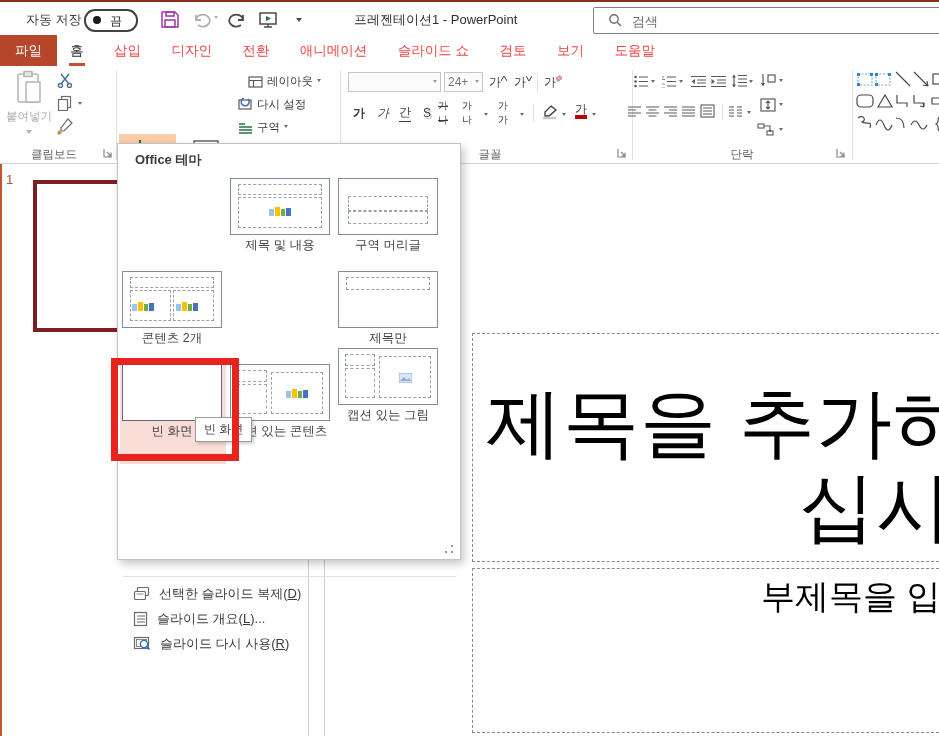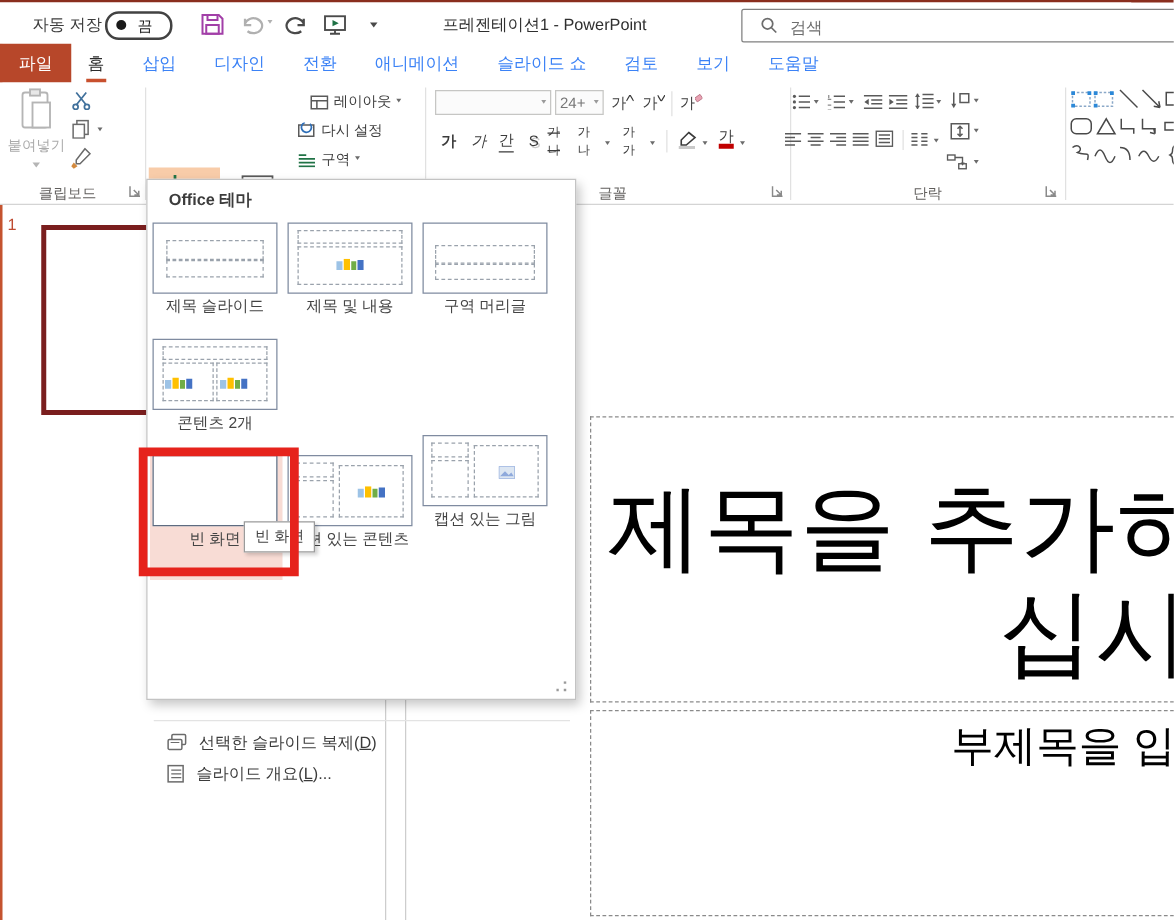--- a/index.html
+++ b/index.html
@@ -22,21 +22,21 @@
   #autosave-toggle{left:84px;top:7px;width:50px;height:19px;border:2px solid #424242;border-radius:11px}
   #autosave-dot{left:7px;top:5px;width:8px;height:8px;border-radius:50%;background:#1a1a1a}
   #autosave-state{left:24px;top:2px;font-size:12px;color:#1a1a1a}
   #search-box{left:593px;top:5px;width:346px;height:25px;border:1px solid #808080;border-radius:2px;background:#fff}
   #search-text{left:38px;top:5px;font-size:13px;color:#6d6d6d}
 
   
   #tabsbar{left:0;top:35px;width:939px;height:31px;background:#fff}
   #file-tab{left:0;top:0;width:57px;height:31px;background:#b7472a;color:#fff;font-size:13.5px;
     display:flex;align-items:center;justify-content:center}
-  .tab{position:relative;display:inline-block;line-height:31px;padding:0 13px;font-size:13.5px;color:#3b82f6}
+  .tab{position:relative;display:inline-block;line-height:31px;padding:0 13px;font-size:13.5px;color:#ef4444}
   .tab.active{color:#2b2b2b}
   .tab.active::after{content:"";position:absolute;left:12px;right:12px;bottom:0;height:3px;background:#c8502e}
   #tabs-row{left:57px;top:0;white-space:nowrap}
 
   
   #ribbon{left:0;top:66px;width:939px;height:98px;background:#fff;border-bottom:1px solid #d4d4d4;box-sizing:border-box}
   .grp-label{position:absolute;font-size:11.5px;color:#605e5c;text-align:center}
   .rlabel{font-size:11.5px;color:#3b3b3b;text-align:center;line-height:1.2}
   .gray{color:#ababab}
   .bigbtn{position:absolute;text-align:center}
@@ -505,27 +505,20 @@
 
 <div class="abs ph-dash" id="title-ph"></div>
 <span class="slide-big" style="left:486px;top:385px">제목을 추가하</span>
 <span class="slide-big" style="left:799px;top:469px">십시</span>
 <div class="abs ph-dash" id="subtitle-ph"></div>
 <span class="abs" id="subtitle-text">부제목을 입력</span>
 
 <div class="abs" id="layout-menu">
   <div class="abs" id="menu-header">Office 테마</div>
 
-  <div class="lay" style="left:4px;top:34px">
-    <div class="lthumb">
-      <div class="ph" style="left:10px;top:13px;width:78px;height:16px"></div>
-      <div class="ph" style="left:10px;top:29px;width:78px;height:14px"></div>
-    </div>
-    <div class="llabel">제목 슬라이드</div>
-  </div>
   <div class="lay" style="left:112px;top:34px">
     <div class="lthumb">
       <div class="ph" style="left:7px;top:5px;width:84px;height:11px"></div>
       <div class="ph" style="left:7px;top:18px;width:84px;height:31px"></div>
       <svg class="abs" style="left:38px;top:28px" width="22" height="11" viewBox="0 0 22 11">
           <rect x="0" y="2" width="5" height="7" fill="#9dc3e6"></rect>
           <rect x="6" y="0" width="5" height="9" fill="#ffc000"></rect>
           <rect x="12" y="2" width="4" height="7" fill="#70ad47"></rect>
           <rect x="17" y="1" width="5" height="8" fill="#4472c4"></rect>
         </svg>
@@ -553,20 +546,26 @@
         </svg>
       <svg class="abs" style="left:53px;top:30px" width="22" height="11" viewBox="0 0 22 11">
           <rect x="0" y="2" width="5" height="7" fill="#9dc3e6"></rect>
           <rect x="6" y="0" width="5" height="9" fill="#ffc000"></rect>
           <rect x="12" y="2" width="4" height="7" fill="#70ad47"></rect>
           <rect x="17" y="1" width="5" height="8" fill="#4472c4"></rect>
         </svg>
     </div>
     <div class="llabel">콘텐츠 2개</div>
   </div>
+  <div class="lay" style="left:220px;top:127px">
+    <div class="lthumb">
+      <div class="ph" style="left:7px;top:5px;width:84px;height:13px"></div>
+    </div>
+    <div class="llabel">제목만</div>
+  </div>
 
   <div class="abs" id="blank-hl"></div>
   <div class="lay" style="left:4px;top:220px">
     <div class="lthumb" style="border-color:#5d6b80"></div>
     <div class="llabel">빈 화면</div>
   </div>
   <div class="lay" style="left:112px;top:220px">
     <div class="lthumb">
       <div class="ph" style="left:6px;top:5px;width:30px;height:12px"></div>
       <div class="ph" style="left:6px;top:19px;width:30px;height:30px"></div>
@@ -608,20 +607,31 @@
   </div>
   <div class="cmd" style="top:462px">
     <svg class="cicon" width="15" height="16" viewBox="0 0 15 16">
         <g fill="#fff" stroke="#6b6b6b" stroke-width="1.2">
           <rect x="1.5" y="1.5" width="12" height="13"></rect>
           <path d="M4 5 h8 M4 8 h8 M4 11 h8" stroke-width="1"></path>
         </g>
       </svg>
     <span class="clabel"><span>슬라이드 개요(</span><span class="ckey">L</span><span>)...</span></span>
   </div>
+  <div class="cmd" style="top:487px">
+    <svg class="cicon" width="18" height="15" viewBox="0 0 18 15">
+        <g fill="none" stroke="#6b6b6b" stroke-width="1.2">
+          <rect x="1.5" y="1.5" width="14" height="11"></rect>
+          <rect x="3.5" y="3.5" width="10" height="7" stroke-width="0.8"></rect>
+        </g>
+        <circle cx="11" cy="8" r="3.6" fill="#fff" stroke="#2f6fb8" stroke-width="1.4"></circle>
+        <path d="M13.5 10.5 l3 3" stroke="#2f6fb8" stroke-width="1.6"></path>
+      </svg>
+    <span class="clabel"><span>슬라이드 다시 사용(</span><span class="ckey">R</span><span>)</span></span>
+  </div>
 
   <span class="abs" id="menu-grip">
     <svg width="10" height="10" viewBox="0 0 10 10">
         <g fill="#9a9a9a">
           <rect x="6" y="0" width="2" height="2"></rect>
           <rect x="0" y="6" width="2" height="2"></rect>
           <rect x="6" y="6" width="2" height="2"></rect>
         </g>
       </svg>
   </span>

